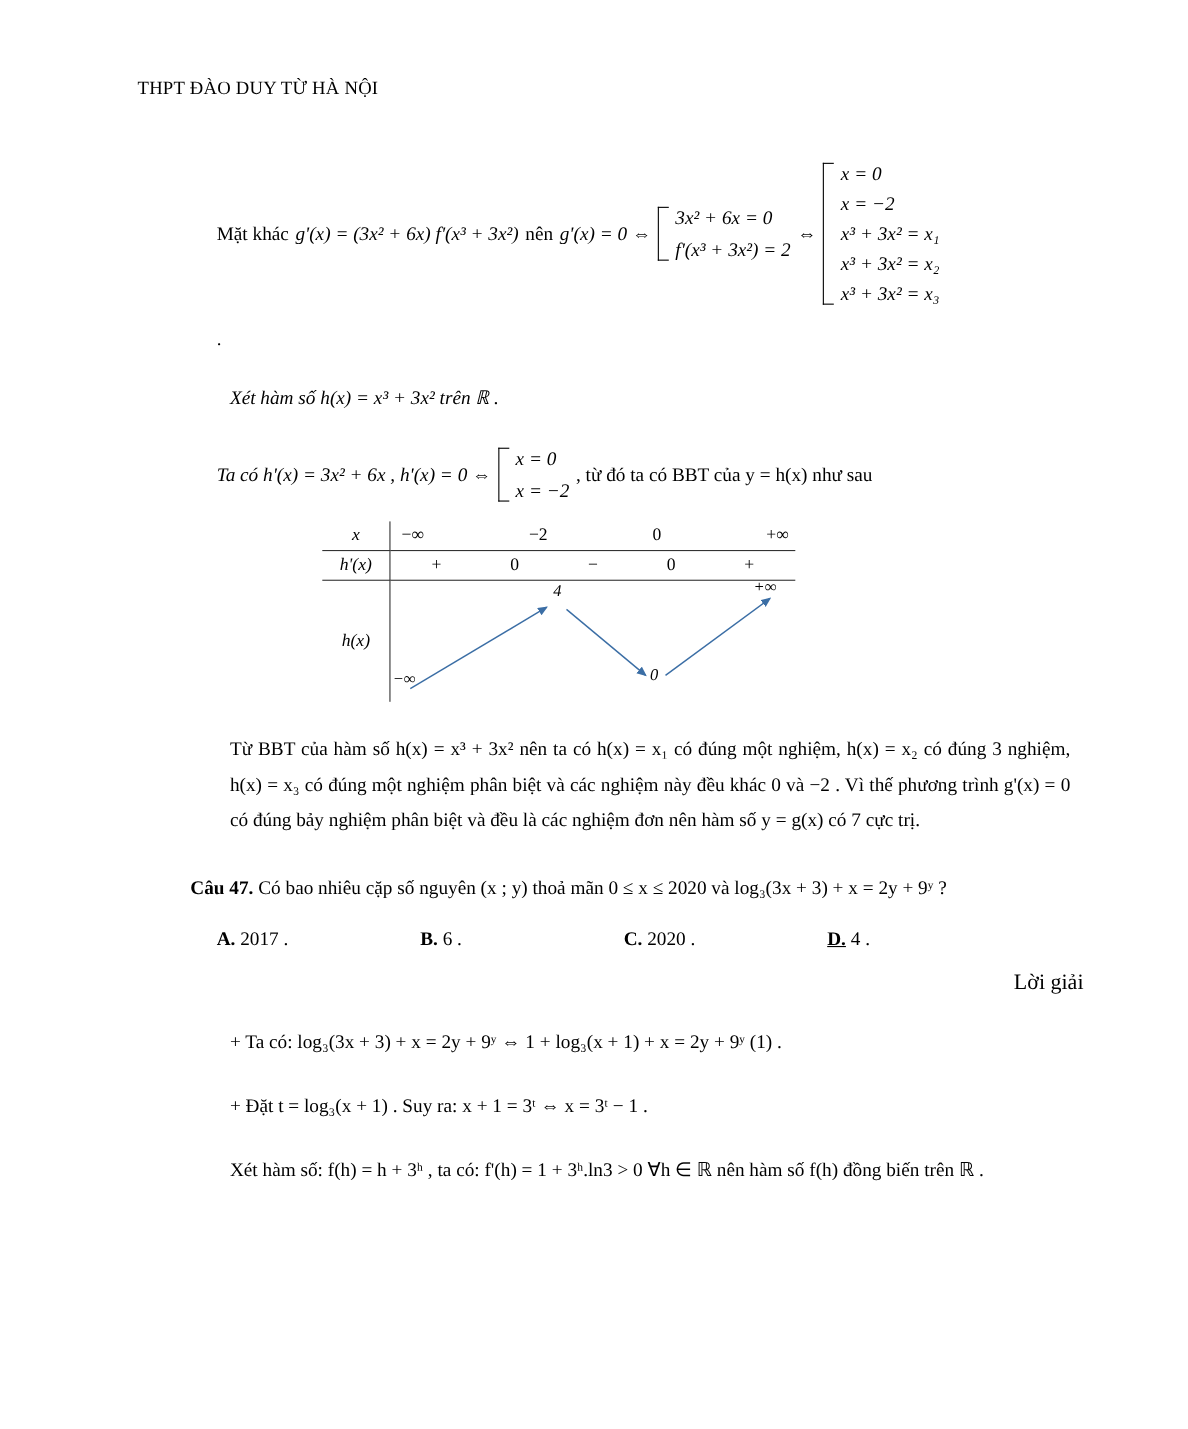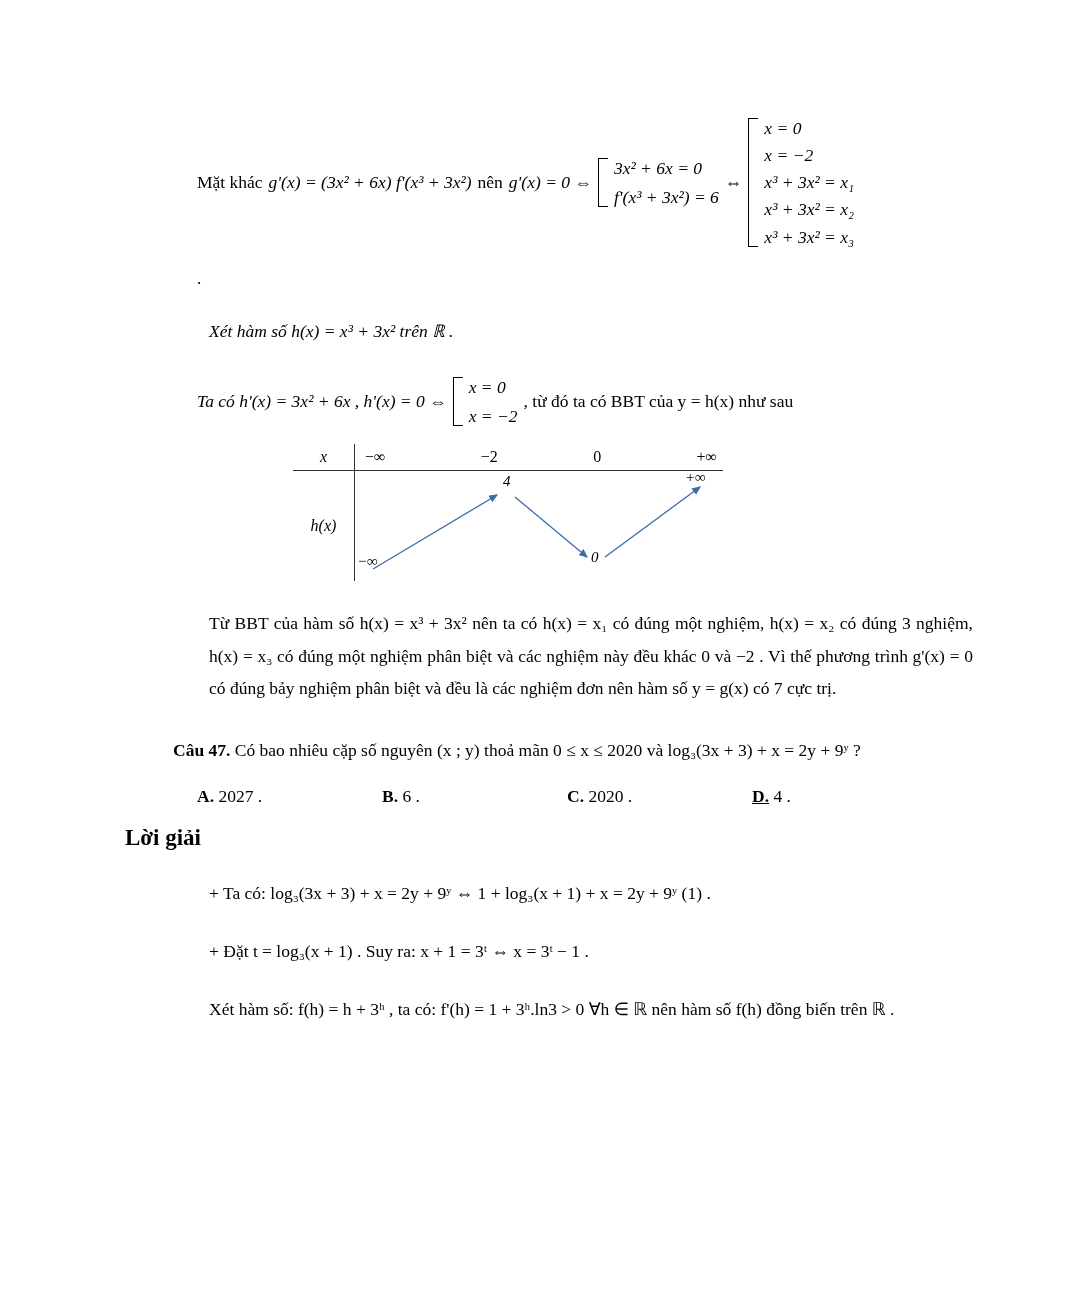--- a/index.html
+++ b/index.html
@@ -117,52 +117,53 @@
   .qnum { font-weight: bold; margin-left: 48px; }
   .answers {
     display: flex;
     margin: 18px 0 18px 72px;
     font-size: 17.5px;
   }
   .answers .ans { width: 185px; }
   .answers .ans .lbl { font-weight: bold; }
   .answers .ans.correct .lbl { text-decoration: underline; }
   .center-bold {
-    text-align: left;
-    font-weight: bold;
-    font-size: 23px;
+    text-align: right;
+    font-weight: normal;
+    font-size: 20px;
     margin: 14px 0 22px 0;
   }
   .choose {
     font-weight: bold;
     font-size: 17.5px;
     margin: 24px 0 20px 72px;
   }
   .sol {
     margin-left: 72px;
   }
 </style>
 </head>
 <body>
 
 <div class="page">
 
+  <div class="school">THPT ĐÀO DUY TỪ HÀ NỘI</div>
 
   <div class="body-block">
 
     <div class="mathrow" style="margin-top:58px;">
       <span>Mặt khác</span>
       <span class="it">g'(x) = (3x² + 6x) f'(x³ + 3x²)</span>
       <span>nên</span>
       <span class="it">g'(x) = 0 ⇔</span>
       <span class="cases">
         <span class="brace"></span>
         <span class="lines">
           <div>3x² + 6x = 0</div>
-          <div>f'(x³ + 3x²) = 6</div>
+          <div>f'(x³ + 3x²) = 2</div>
         </span>
       </span>
       <span>⇔</span>
       <span class="cases">
         <span class="brace" style="width:9px;"></span>
         <span class="lines" style="gap:7px;">
           <div>x = 0</div>
           <div>x = −2</div>
           <div>x³ + 3x² = x₁</div>
           <div>x³ + 3x² = x₂</div>
@@ -191,20 +192,32 @@
       <table>
         <tbody>
             <tr class="headrow">
           <td class="labelcol">x</td>
           <td>
             <div class="vals">
               <span>−∞</span>
               <span>−2</span>
               <span>0</span>
               <span>+∞</span>
+            </div>
+          </td>
+        </tr>
+        <tr class="rowmid">
+          <td class="labelcol">h'(x)</td>
+          <td>
+            <div class="signs">
+              <span>+</span>
+              <span>0</span>
+              <span>−</span>
+              <span>0</span>
+              <span>+</span>
             </div>
           </td>
         </tr>
         <tr>
           <td class="labelcol" style="border-right:1.1px solid #333;">h(x)</td>
           <td class="graphcell">
             <svg width="368" height="110" viewBox="0 0 368 110">
               <defs>
                 <marker id="ah" markerWidth="8" markerHeight="8" refX="6" refY="3" orient="auto">
                   <path d="M0,0 L7,3 L0,6 z" fill="#3b6ea5"></path>
@@ -228,21 +241,21 @@
   </div>
 
   <div class="question">
     <span class="qnum">Câu 47.</span>
     <span>Có bao nhiêu cặp số nguyên (x ; y) thoả mãn 0 ≤ x ≤ 2020 và log₃(3x + 3) + x = 2y + 9ʸ ?</span>
   </div>
 
   <div class="answers">
     <div class="ans">
       <span class="lbl">A.</span>
-      <span>2027 .</span>
+      <span>2017 .</span>
     </div>
     <div class="ans">
       <span class="lbl">B.</span>
       <span>6 .</span>
     </div>
     <div class="ans">
       <span class="lbl">C.</span>
       <span>2020 .</span>
     </div>
     <div class="ans correct">

